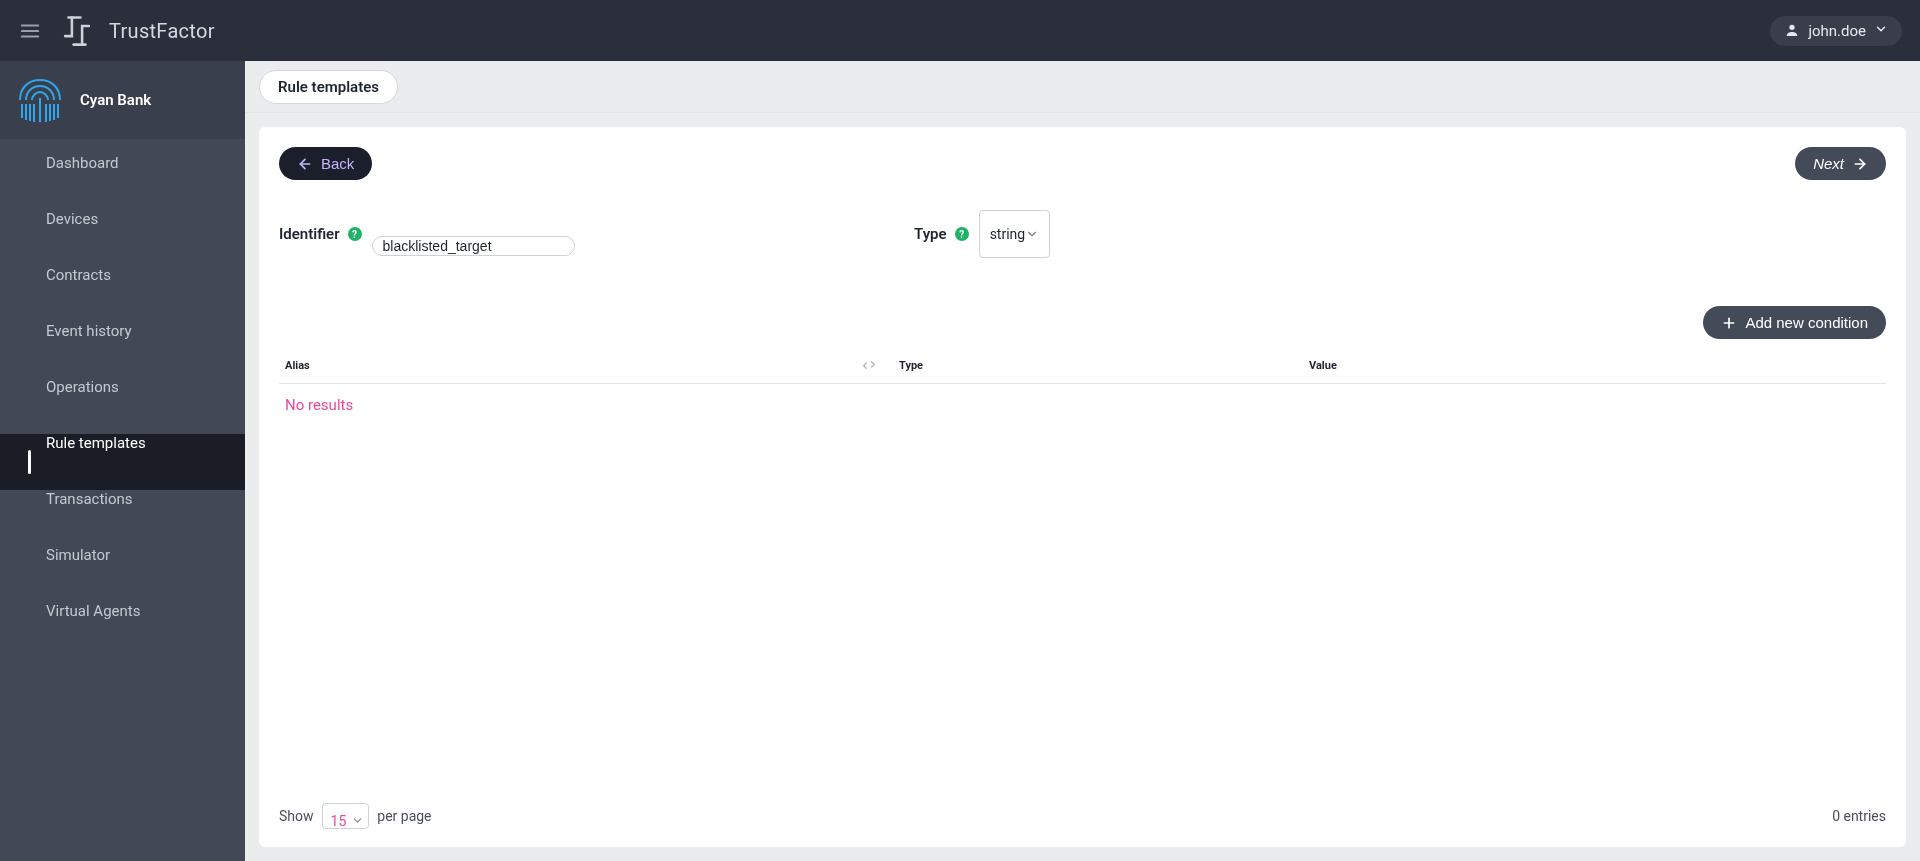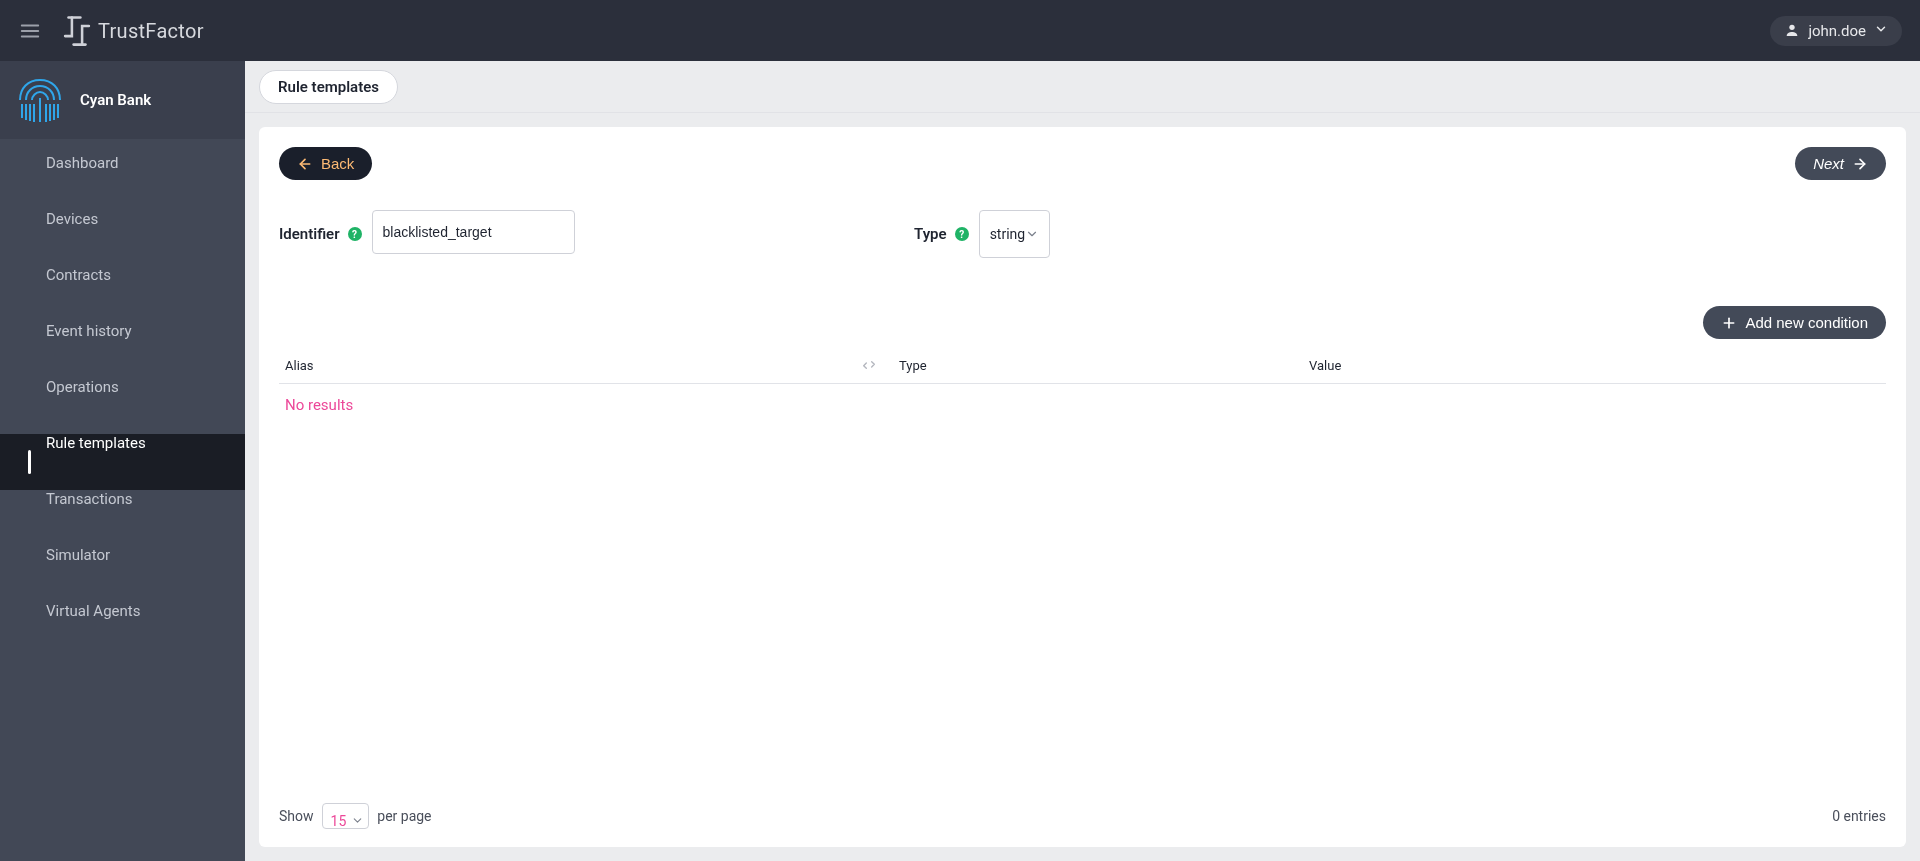--- a/index.html
+++ b/index.html
@@ -1,21 +1,21 @@
 <!DOCTYPE html>
 <html><head>
   <meta charset="utf-8">
   <style>
     * { margin: 0; padding: 0; box-sizing: border-box; }
     body { font-family: -apple-system, BlinkMacSystemFont, "Segoe UI", Roboto, "Helvetica Neue", Arial, sans-serif; background: #ebecee; color: #1a202c; width: 1920px; height: 861px; overflow: hidden; }
 
     
     .topbar { height: 61px; background: #2b2f3b; display: flex; align-items: center; padding: 0 18px; }
     .hamburger { width: 24px; height: 24px; color: #9ca0aa; cursor: pointer; display: flex; align-items: center; justify-content: center; }
-    .logo-wrap { display: flex; align-items: center; gap: 4px; margin-left: 18px; }
+    .logo-wrap { display: flex; align-items: center; gap: 15px; margin-left: 18px; }
     .app-title { color: #d7d9de; font-size: 20px; font-weight: 400; letter-spacing: .3px; }
     .topbar-spacer { flex: 1; }
     .user-chip { background: #3a3e4a; border-radius: 18px; padding: 6px 14px; display: flex; align-items: flex-start; gap: 8px; cursor: pointer; }
     .user-chip .uname { color: #e6e7ea; font-size: 15px; }
     .user-chip svg { color: #e6e7ea; }
 
     
     .body-row { display: flex; height: 800px; }
 
     
@@ -30,41 +30,41 @@
 
     
     .main { flex: 1; display: flex; flex-direction: column; }
     .sub-header { height: 52px; border-bottom: 1px solid #e1e2e6; display: flex; align-items: center; padding-left: 14px; background: #ebecee; }
     .crumb-pill { background: #fff; border: 1px solid #d5d7dd; border-radius: 18px; padding: 7px 18px; font-size: 15px; font-weight: 600; color: #1f2430; }
     .content-wrap { flex: 1; padding: 14px 14px; }
     .card { background: #fff; border-radius: 6px; width: 100%; height: 100%; padding: 20px 20px 18px 20px; display: flex; flex-direction: column; gap: 30px; }
 
     .nav-row { display: flex; justify-content: space-between; align-items: center; }
     .btn { border: none; border-radius: 18px; padding: 8px 18px; font-size: 15px; font-weight: 500; cursor: pointer; display: inline-flex; align-items: center; gap: 8px; }
-    .btn-dark { background: #1a1f2b; color: #fdba74; }
+    .btn-dark { background: #1a1f2b; color: #c4b5fd; }
     .btn-slate { background: #434a58; color: #fff; font-style: italic; }
 
     .form-row { display: flex; gap: 12px; }
     .field { display: flex; flex-direction: row; gap: 10px; }
     .field.identifier { flex: 0 0 623px; }
     .field.type { flex: 1; }
     .label-row { display: flex; align-items: center; gap: 8px; }
     .label-text { font-size: 15px; font-weight: 600; color: #1f2430; }
     .help-dot { width: 14px; height: 14px; border-radius: 50%; background: #1fb366; color: #fff; font-size: 10px; font-weight: 700; display: flex; align-items: center; justify-content: center; }
-    .text-input { height: 44px; border: 1px solid #cfd1d8; border-radius: 4px; padding: 0 10px; font-size: 14px; color: #1f2430; outline: none; }
+    .text-input { height: 20px; border: 1px solid #cfd1d8; border-radius: 12px; padding: 0 10px; font-size: 14px; color: #1f2430; outline: none; margin-top: 26px; }
     .select-wrap { position: relative; }
     .select-display { height: 48px; border: 1px solid #cfd1d8; border-radius: 4px; padding: 0 10px; font-size: 14px; color: #1f2430; display: flex; align-items: center; justify-content: space-between; cursor: pointer; }
     .select-wrap .chev { color: #7b808c; }
 
     .conditions-block { display: flex; flex-direction: column; gap: 10px; margin-top: 18px; }
     .add-row { display: flex; justify-content: flex-end; }
     .btn-add { background: #434a58; color: #fff; border-radius: 18px; padding: 8px 18px; }
 
     .table { border-collapse: collapse; width: 100%; }
-    .table thead th { text-align: left; font-size: 13px; font-weight: 400; color: #1f2430; padding: 8px 6px 10px 6px; border-bottom: 1px solid #e1e3e8; }
+    .table thead th { text-align: left; font-size: 11px; font-weight: 700; color: #1f2430; padding: 8px 6px 10px 6px; border-bottom: 1px solid #e1e3e8; }
     .th-alias { width: 614px; }
     .th-type { width: 410px; }
     .th-value { width: auto; }
     .th-inner { display: flex; align-items: center; justify-content: space-between; padding-right: 10px; }
     .sort-icon { color: #b3b6be; }
     .table tbody td { padding: 12px 6px; font-size: 15px; color: #ec4899; }
 
     .spacer-flex { flex: 1; }
     .pager-row { display: flex; justify-content: space-between; align-items: center; font-size: 14px; color: #4a4f5b; }
     .pager-left { display: flex; align-items: center; gap: 8px; }

